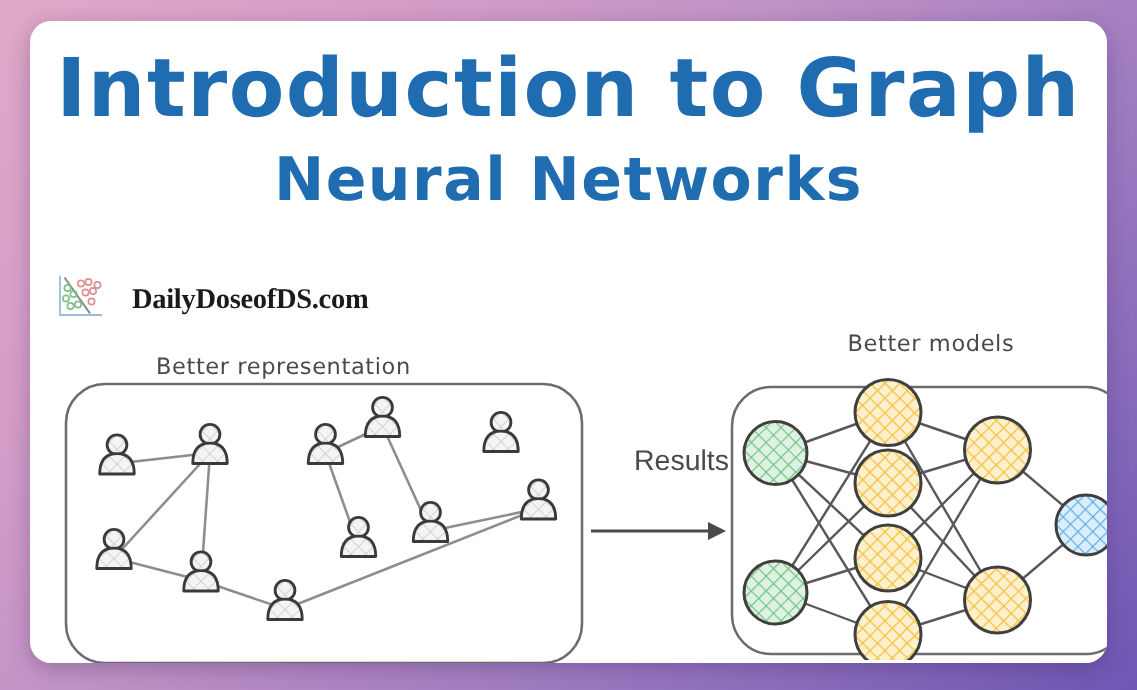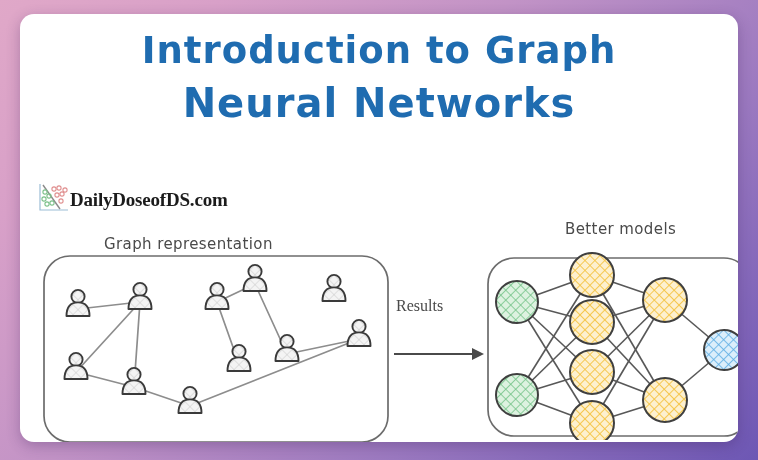--- a/index.html
+++ b/index.html
@@ -45,36 +45,36 @@
   }
   .title-line {
     font-family: "DejaVu Sans", sans-serif;
     color: #1f6cb0;
     font-weight: 700;
     letter-spacing: 1px;
     line-height: 1.0;
     white-space: nowrap;
   }
   .title-line.l1 {
-    font-size: 37px;
+    font-size: 54px;
     padding-top: 12px;
   }
   .title-line.l2 {
     font-size: 40px;
     padding-top: 14px;
   }
 
   
   #logo {
     position: absolute;
     left: 16px;
     top: 168px;
     display: flex;
     align-items: center;
-    gap: 0;
+    gap: 18px;
   }
   #logo .logo-text {
     font-family: "Liberation Serif", serif;
     font-weight: 700;
     font-size: 19px;
     color: #1b1b1b;
     letter-spacing: -0.2px;
   }
 
   
@@ -88,23 +88,23 @@
   }
   #label-left  { left: 84px;  top: 221px; }
   #label-right { left: 545px; top: 206px; }
 
   
   #results-in {
     position: absolute;
     left: 376px;
     top: 283px;
     width: 90px;
-    text-align: left;
-    font-family: Liberation Serif, serif;
-    font-size: 16px;
+    text-align: right;
+    font-family: Liberation Sans, sans-serif;
+    font-size: 19px;
     color: #4a4a4a;
     line-height: 1.15;
   }
   #arrow-wrap {
     position: absolute;
     left: 372px;
     top: 330px;
   }
 
   
@@ -151,21 +151,21 @@
           <circle cx="23" cy="6" r="2.1" fill="none" stroke="#e08f8f" stroke-width="1.1"></circle>
           <circle cx="21" cy="13" r="2.1" fill="none" stroke="#e08f8f" stroke-width="1.1"></circle>
           <circle cx="26" cy="12" r="2.1" fill="none" stroke="#e08f8f" stroke-width="1.1"></circle>
           <circle cx="25" cy="19" r="2.1" fill="none" stroke="#e08f8f" stroke-width="1.1"></circle>
           <circle cx="29" cy="8" r="2.1" fill="none" stroke="#e08f8f" stroke-width="1.1"></circle>
         </svg>
       </span>
       <span class="logo-text">DailyDoseofDS.com</span>
     </div>
 
-    <div class="panel-label" id="label-left">Graph representation</div>
+    <div class="panel-label" id="label-left">Better representation</div>
 
     <svg id="graph-svg" width="348" height="190" viewBox="0 0 348 190">
       <defs>
         <pattern id="hatchGray" width="7" height="7" patternUnits="userSpaceOnUse" patternTransform="rotate(45)">
           <rect width="7" height="7" fill="#f4f4f4"></rect>
           <path d="M0 0 L0 7" stroke="#cdcdcd" stroke-width="1.1"></path>
           <path d="M0 0 L7 0" stroke="#cdcdcd" stroke-width="1.1"></path>
         </pattern>
 
         <g id="personGlyph">

